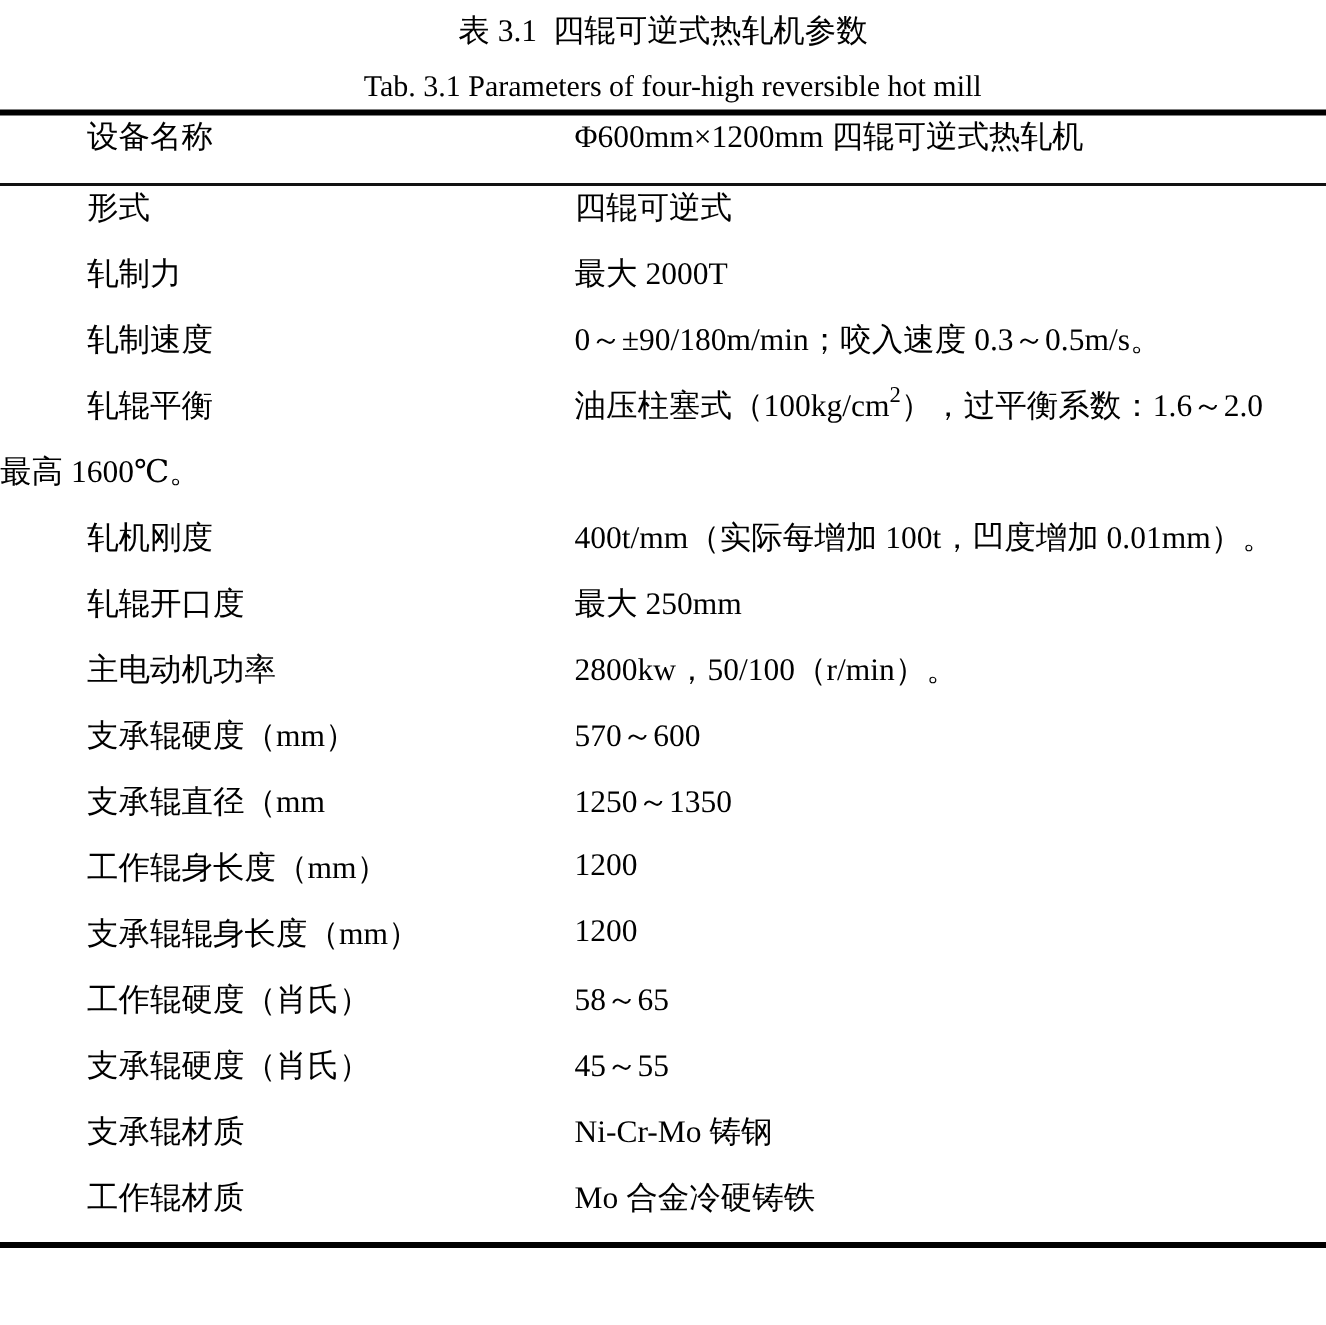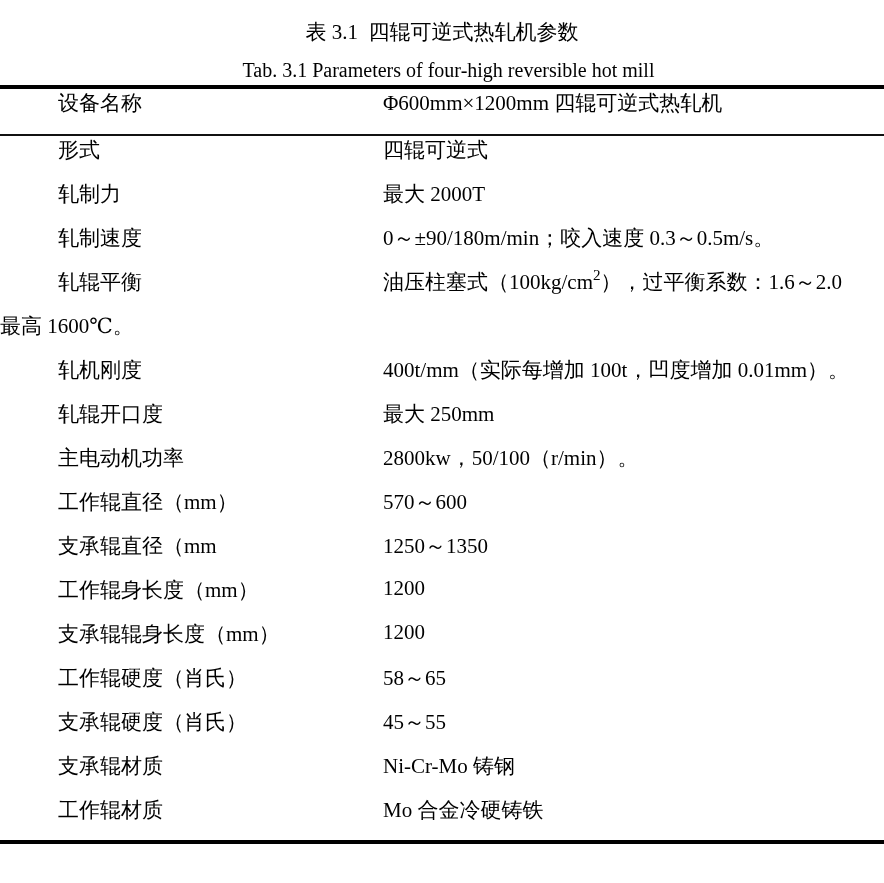--- a/index.html
+++ b/index.html
@@ -10,21 +10,21 @@
   .page {
     position: relative;
     width: 884px;
     height: 883px;
     background: #ffffff;
     color: #000000;
     font-family: "Liberation Serif", "DejaVu Serif", serif;
     overflow: hidden;
   }
   .title-cn {
-    padding-top: 20px;
+    padding-top: 8px;
     text-align: center;
     font-size: 21px;
     line-height: 24px;
     white-space: pre;
   }
   .title-en {
     margin-top: 14px;
     text-align: center;
     font-size: 20px;
     line-height: 24px;
@@ -112,21 +112,21 @@
       <div class="cell label">轧辊开口度</div>
       <div class="cell value">最大 250mm</div>
     </div>
 
     <div class="row">
       <div class="cell label">主电动机功率</div>
       <div class="cell value">2800kw，50/100（r/min）。</div>
     </div>
 
     <div class="row">
-      <div class="cell label">工作辊直径（mm）</div>
+      <div class="cell label">支承辊硬度（mm）</div>
       <div class="cell value">570～600</div>
     </div>
 
     <div class="row">
       <div class="cell label">支承辊直径（mm</div>
       <div class="cell value">1250～1350</div>
     </div>
 
     <div class="row">
       <div class="cell label">工作辊身长度（mm）</div>

